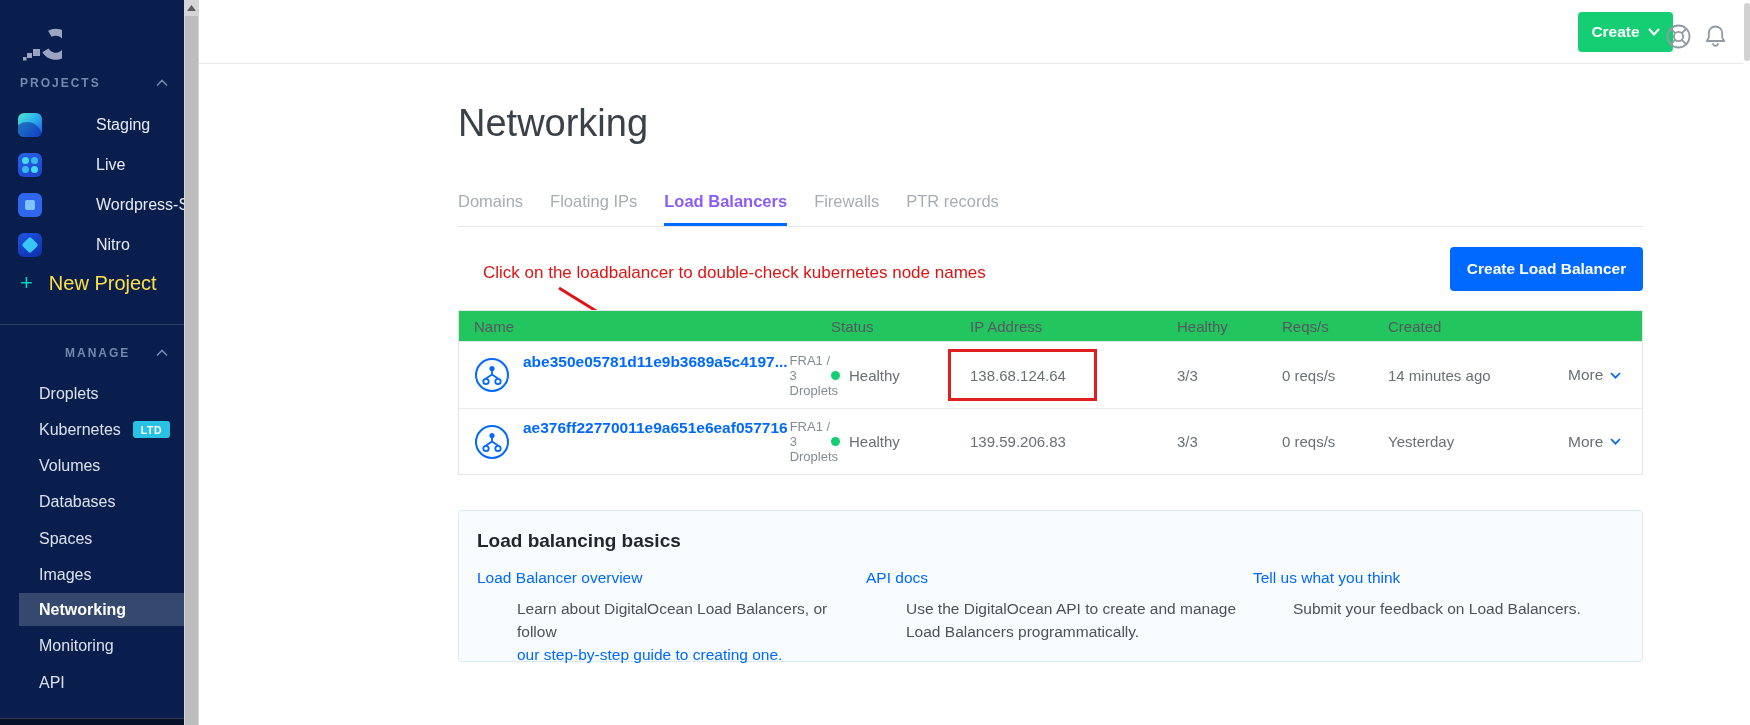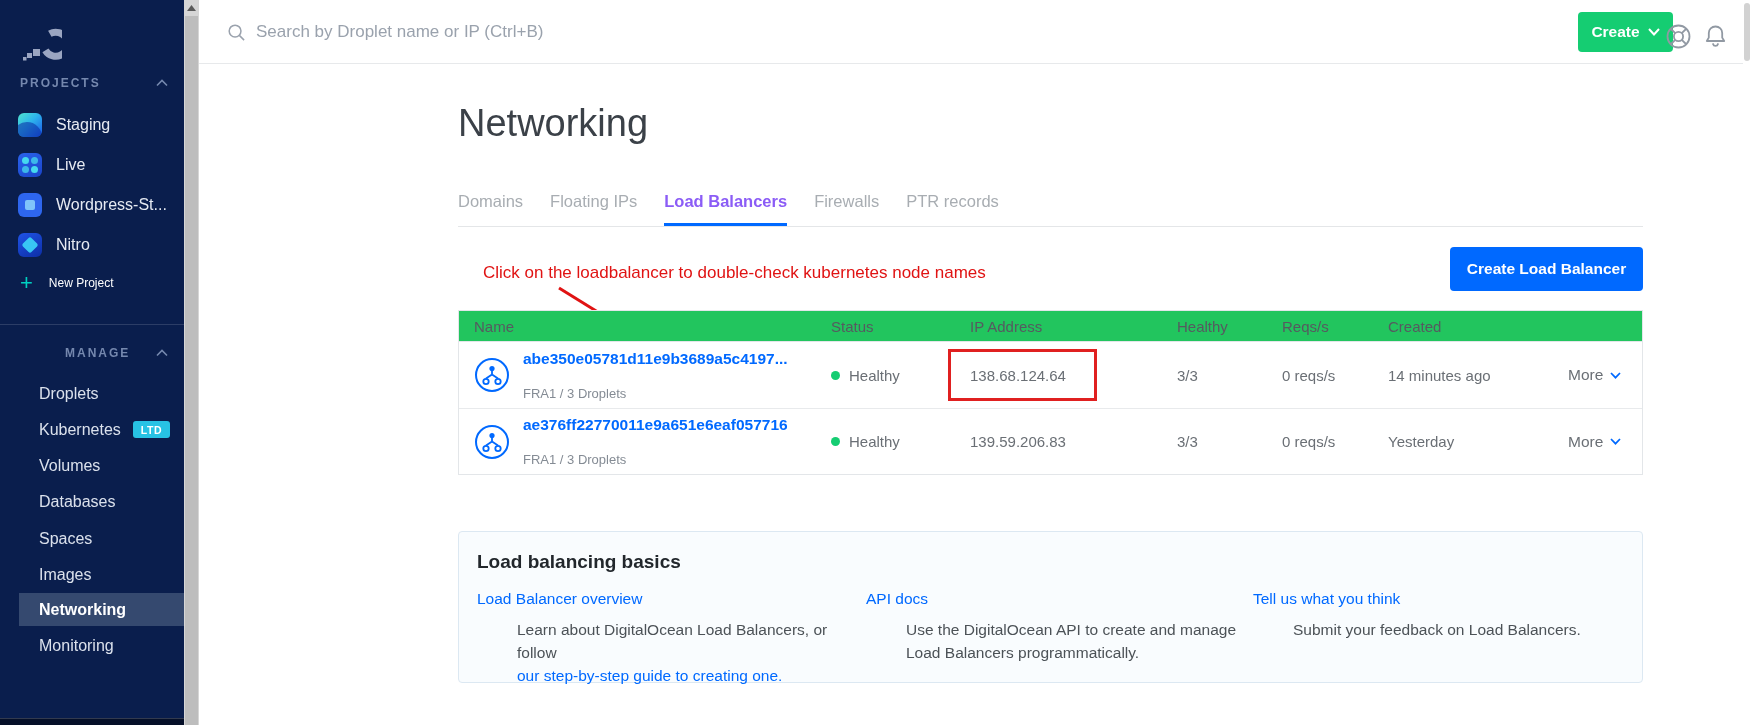--- a/index.html
+++ b/index.html
@@ -7,34 +7,34 @@
   #app { position:relative; width:1750px; height:725px; background:#fff; }
 
   
   #sidebar { position:absolute; left:0; top:0; width:184px; height:725px; background:#0a1e4d; }
   .sb-logo { position:absolute; left:20px; top:22px; width:42px; height:42px; }
   .sb-section-head { position:absolute; left:20px; width:148px; display:flex; justify-content:space-between; align-items:center; }
   .sb-section-label { color:#7588ae; font-size:12px; font-weight:700; letter-spacing:2px; }
   .sb-chevron { width:12px; height:8px; }
   .proj-row { position:absolute; left:18px; height:26px; display:flex; align-items:center; gap:14px; cursor:pointer; }
   .proj-icon { width:24px; height:24px; border-radius:6px; position:relative; overflow:hidden; flex:0 0 auto; }
-  .proj-label { color:#e6eaf2; font-size:16px; white-space:nowrap; }
+  .proj-label { color:#e6eaf2; font-size:16px; white-space:nowrap;margin-left:40px; }
   .pi-staging { background:linear-gradient(135deg,#4fe3cd 0%,#2db4ec 45%,#1a55e8 100%); }
   .pi-staging::after { content:""; position:absolute; left:-6px; top:9px; width:30px; height:30px; border-radius:50%; background:rgba(10,40,160,0.55); }
   .pi-live { background:linear-gradient(150deg,#2a63ec 0%,#1a44ca 100%); }
   .pi-live i { position:absolute; width:7px; height:7px; border-radius:50%; background:#45d9ef; }
   .pi-live i:nth-child(1){left:4px;top:4px;} .pi-live i:nth-child(2){right:4px;top:4px;opacity:.75;}
   .pi-live i:nth-child(3){left:4px;bottom:4px;opacity:.75;} .pi-live i:nth-child(4){right:4px;bottom:4px;}
   .pi-wp { background:#2e66ee; }
   .pi-wp i { position:absolute; left:7px; top:7px; width:10px; height:10px; background:#7fc4fa; border-radius:2px; }
   .pi-nitro { background:linear-gradient(150deg,#1f53e6 0%,#0d2ea6 100%); }
   .pi-nitro i { position:absolute; left:6px; top:6px; width:12px; height:12px; background:#38c6f4; border-radius:2px; transform:rotate(45deg); }
   .new-proj { position:absolute; left:20px; height:24px; display:flex; align-items:center; gap:16px; cursor:pointer; }
   .new-proj .plus { color:#00d1c1; font-size:22px; font-weight:400; line-height:22px; }
-  .new-proj .np-label { color:#ffffff; font-size:12px; }
+  .new-proj .np-label { color:#fde047; font-size:20px; }
   .sb-divider { position:absolute; left:0; width:184px; border-top:1px solid rgba(255,255,255,0.14); }
   .nav-item { position:absolute; left:0; width:184px; height:33px; display:flex; align-items:center; padding-left:20px; color:#dbe1ec; font-size:16px; cursor:pointer;margin-left:19px; }
   .nav-item.active { background:#35496f; color:#ffffff; font-weight:700; }
   .ltd-badge { margin-left:12px; background:#27c2e4; color:#fff; font-size:10.5px; font-weight:700; letter-spacing:.5px; padding:2.5px 8px; border-radius:3px; }
   .sb-bottom { position:absolute; left:0; top:718px; width:184px; height:7px; background:#050f28; border-top:1px solid rgba(255,255,255,0.18); }
 
   
   #sb-scroll { position:absolute; left:184px; top:0; width:15px; height:725px; background:#d6d6d6; }
   #sb-scroll .up-btn { position:absolute; left:0; top:0; width:15px; height:15px; display:flex; align-items:center; justify-content:center; }
   #sb-scroll .up-btn svg { width:9px; height:6px; }
@@ -62,31 +62,31 @@
   
   .lb-table { position:absolute; left:259px; top:246px; width:1185px; border:1px solid #e3e6e9; background:#fff; }
   .t-head { display:grid; grid-template-columns:372px 139px 207px 105px 106px 180px 1fr; height:31px; align-items:center; background:#22c55e; border-bottom:1px solid #e3e6e9; }
   .t-head > div { font-size:15px; color:#565a60; }
   .t-head > div:first-child { padding-left:15px; }
   .t-row { display:grid; grid-template-columns:372px 139px 207px 105px 106px 180px 1fr; height:66px; align-items:center; }
   .t-row + .t-row { border-top:1px solid #e8eaec; }
   .t-row > div { font-size:15px; color:#6a6f75; }
   .cell-name { display:flex; align-items:center; gap:13px; padding-left:15px; }
   .lb-glyph { width:36px; height:36px; flex:0 0 auto; }
-  .name-lines { display:flex; flex-direction:column; gap:18px; min-width:0; }
+  .name-lines { display:flex; flex-direction:row; gap:2px; min-width:0; }
   .lb-name { color:#0069ff; font-size:15.5px; font-weight:700; text-decoration:none; white-space:nowrap; cursor:pointer; }
   .lb-sub { color:#848b94; font-size:13px; }
   .cell-status { display:flex; align-items:center; gap:9px; }
   .status-dot { width:9px; height:9px; border-radius:50%; background:#15cd72; }
   .cell-more { display:flex; align-items:center; gap:7px; color:#0069ff; cursor:pointer;text-align:center; }
   .cell-more span { font-size:15.5px; }
   .red-box { position:absolute; left:749px; top:285px; width:149px; height:52px; border:3px solid #e02020; pointer-events:none; }
 
   
-  .basics { position:absolute; left:259px; top:467px; width:1185px; height:152px; background:#f9fcfe; border:1px solid #dce8f2; border-radius:4px; padding:19px 18px; }
+  .basics { position:absolute; left:259px; top:446px; width:1185px; height:152px; background:#f9fcfe; border:1px solid #dce8f2; border-radius:4px; padding:19px 18px; }
   .basics-title { font-size:19px; font-weight:700; color:#22272c; margin-bottom:17px; }
   .basics-grid { display:grid; grid-template-columns:389px 387px 1fr; }
   .b-link { color:#0069ff; font-size:15.5px; text-decoration:none; display:inline-block; margin-bottom:11px; cursor:pointer; }
   .b-text { font-size:15.5px; color:#4c5257; line-height:1.48; max-width:352px;margin-left:40px; }
   .b-inline-link { color:#0069ff; text-decoration:none; display:block; cursor:pointer; }
 
   
   #page-scroll-thumb { position:absolute; left:1744px; top:3px; width:6px; height:58px; background:#d2d2d2; border-radius:3px; }
 </style>
 </head>
@@ -167,41 +167,37 @@
       </div>
     <div class="nav-item" style="top:558px;">
         <span>Images</span>
       </div>
     <div class="nav-item active" style="top:593px;">
         <span>Networking</span>
       </div>
     <div class="nav-item" style="top:629px;">
         <span>Monitoring</span>
       </div>
+    <div class="nav-item" style="top:666px;">
+        <span>API</span>
+      </div>
 
     <div class="sb-bottom"></div>
   </nav>
 
   <div id="sb-scroll">
     <div class="up-btn">
       <svg viewBox="0 0 9 6">
           <polygon points="4.5,0 9,6 0,6" fill="#5b5b5b"></polygon>
         </svg>
     </div>
     <div class="thumb"></div>
   </div>
 
   <header id="topbar">
-    <div class="search-wrap">
-      <svg viewBox="0 0 20 20">
-        <circle cx="8.5" cy="8.5" r="6.2" fill="none" stroke="#9aa2ad" stroke-width="1.6"></circle>
-        <line x1="13" y1="13" x2="18" y2="18" stroke="#9aa2ad" stroke-width="1.6"></line>
-      </svg>
-      <input class="search-input" type="text" placeholder="Search by Droplet name or IP (Ctrl+B)" style="">
-    </div>
     <button class="create-btn">
       <span>Create</span>
       <svg width="12" height="8" viewBox="0 0 12 8">
           <polyline points="1,1 6,6.5 11,1" fill="none" stroke="#fff" stroke-width="2"></polyline>
         </svg>
     </button>
     <svg class="tb-icon" style="left:1466px;" viewBox="0 0 27 27">
       <circle cx="13.5" cy="13.5" r="11" fill="none" stroke="#9199a3" stroke-width="1.8"></circle>
       <circle cx="13.5" cy="13.5" r="4.6" fill="none" stroke="#9199a3" stroke-width="1.8"></circle>
       <line x1="6" y1="6" x2="10.2" y2="10.2" stroke="#9199a3" stroke-width="1.8"></line>

